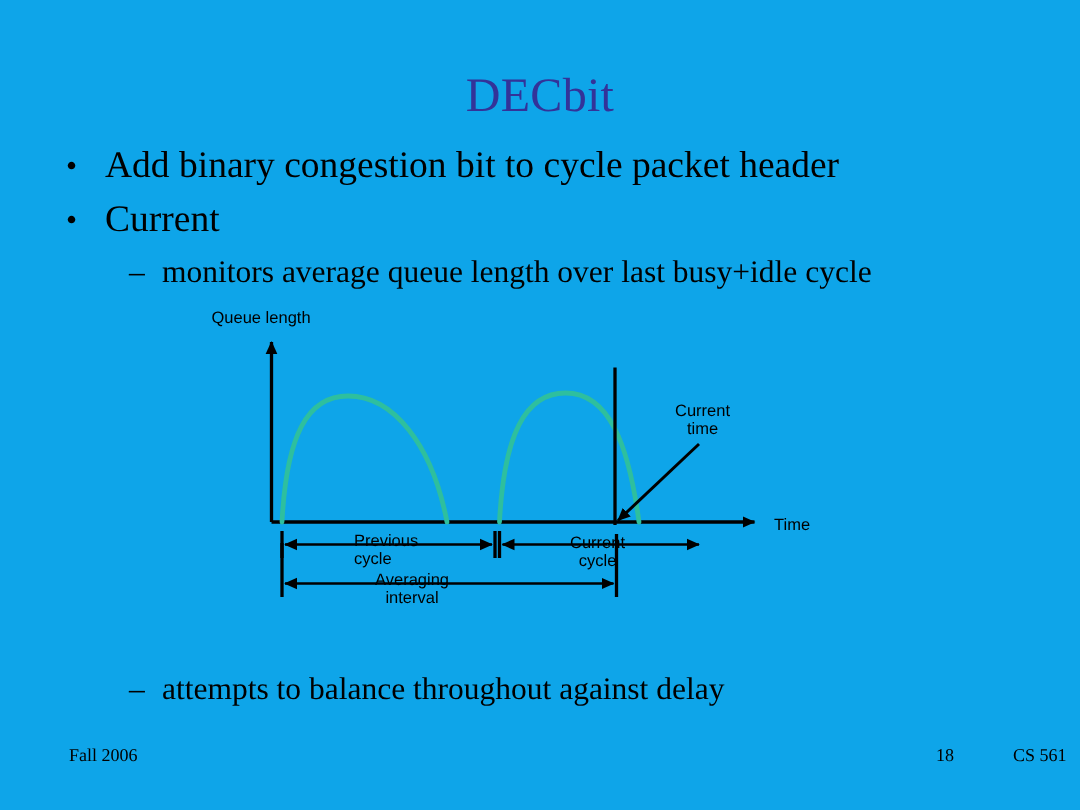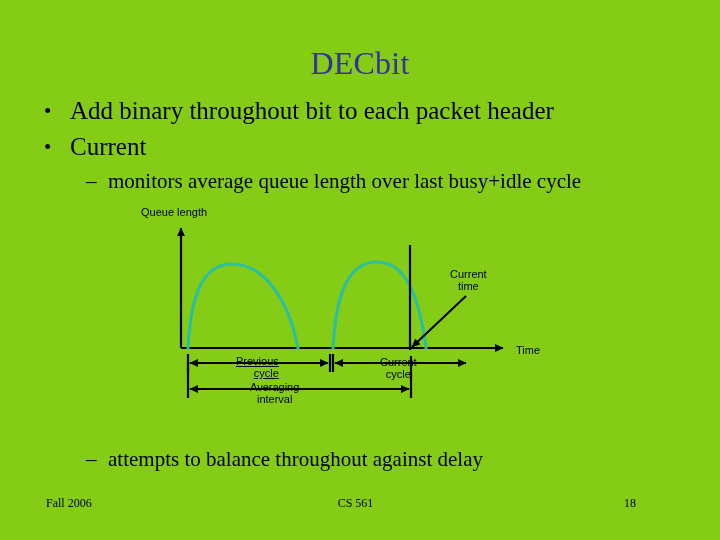--- a/index.html
+++ b/index.html
@@ -4,21 +4,21 @@
 <style>
   html, body {
     margin: 0;
     padding: 0;
     background: #ffffff;
   }
   #slide {
     position: relative;
     width: 720px;
     height: 540px;
-    background: #84cc16;
+    background: #0ea5e9;
     overflow: hidden;
     font-family: "Liberation Serif", serif;
     color: #000000;
   }
 
   
   #slide-title {
     position: absolute;
     left: 0;
     top: 44px;
@@ -80,46 +80,46 @@
     font-family: "Liberation Sans", sans-serif;
     font-size: 11px;
     line-height: 12px;
     color: #000000;
     white-space: nowrap;
   }
 
   #lbl-queue-length { left: 141px; top: 206px; }
   #lbl-time         { left: 516px; top: 344px; }
   #lbl-current-time { left: 450px; top: 268px; text-align: center; }
-  #lbl-prev-cycle   { left: 236px; top: 355px; text-align: right; text-decoration: underline; }
+  #lbl-prev-cycle   { left: 236px; top: 355px; text-align: left; }
   #lbl-cur-cycle    { left: 380px; top: 356px; text-align: center; }
   #lbl-avg-interval { left: 250px; top: 381px; text-align: center; }
 
   
   .footer {
     position: absolute;
     top: 496px;
     font-family: "Liberation Serif", serif;
     font-size: 12px;
     line-height: 14px;
     color: #000000;
   }
   #footer-left   { left: 46px; }
-  #footer-center { left: 0; width: 711px; text-align: center; }
+  #footer-center { left: 0; width: 711px; text-align: right; }
   #footer-right  { left: 0; width: 720px; text-align: right; padding-right: 84px; box-sizing: border-box; }
 </style>
 </head>
 <body>
 
 <div id="slide">
 
   <div id="slide-title">DECbit</div>
 
   <div class="bullet-l1" id="b1">
-    <span class="marker">•</span><span>Add binary throughout bit to each packet header</span>
+    <span class="marker">•</span><span>Add binary congestion bit to cycle packet header</span>
   </div>
 
   <div class="bullet-l1" id="b2">
     <span class="marker">•</span><span>Current</span>
   </div>
 
   <div class="bullet-l2" id="sb1">
     <span class="marker">–</span><span>monitors average queue length over last busy+idle cycle</span>
   </div>
 

